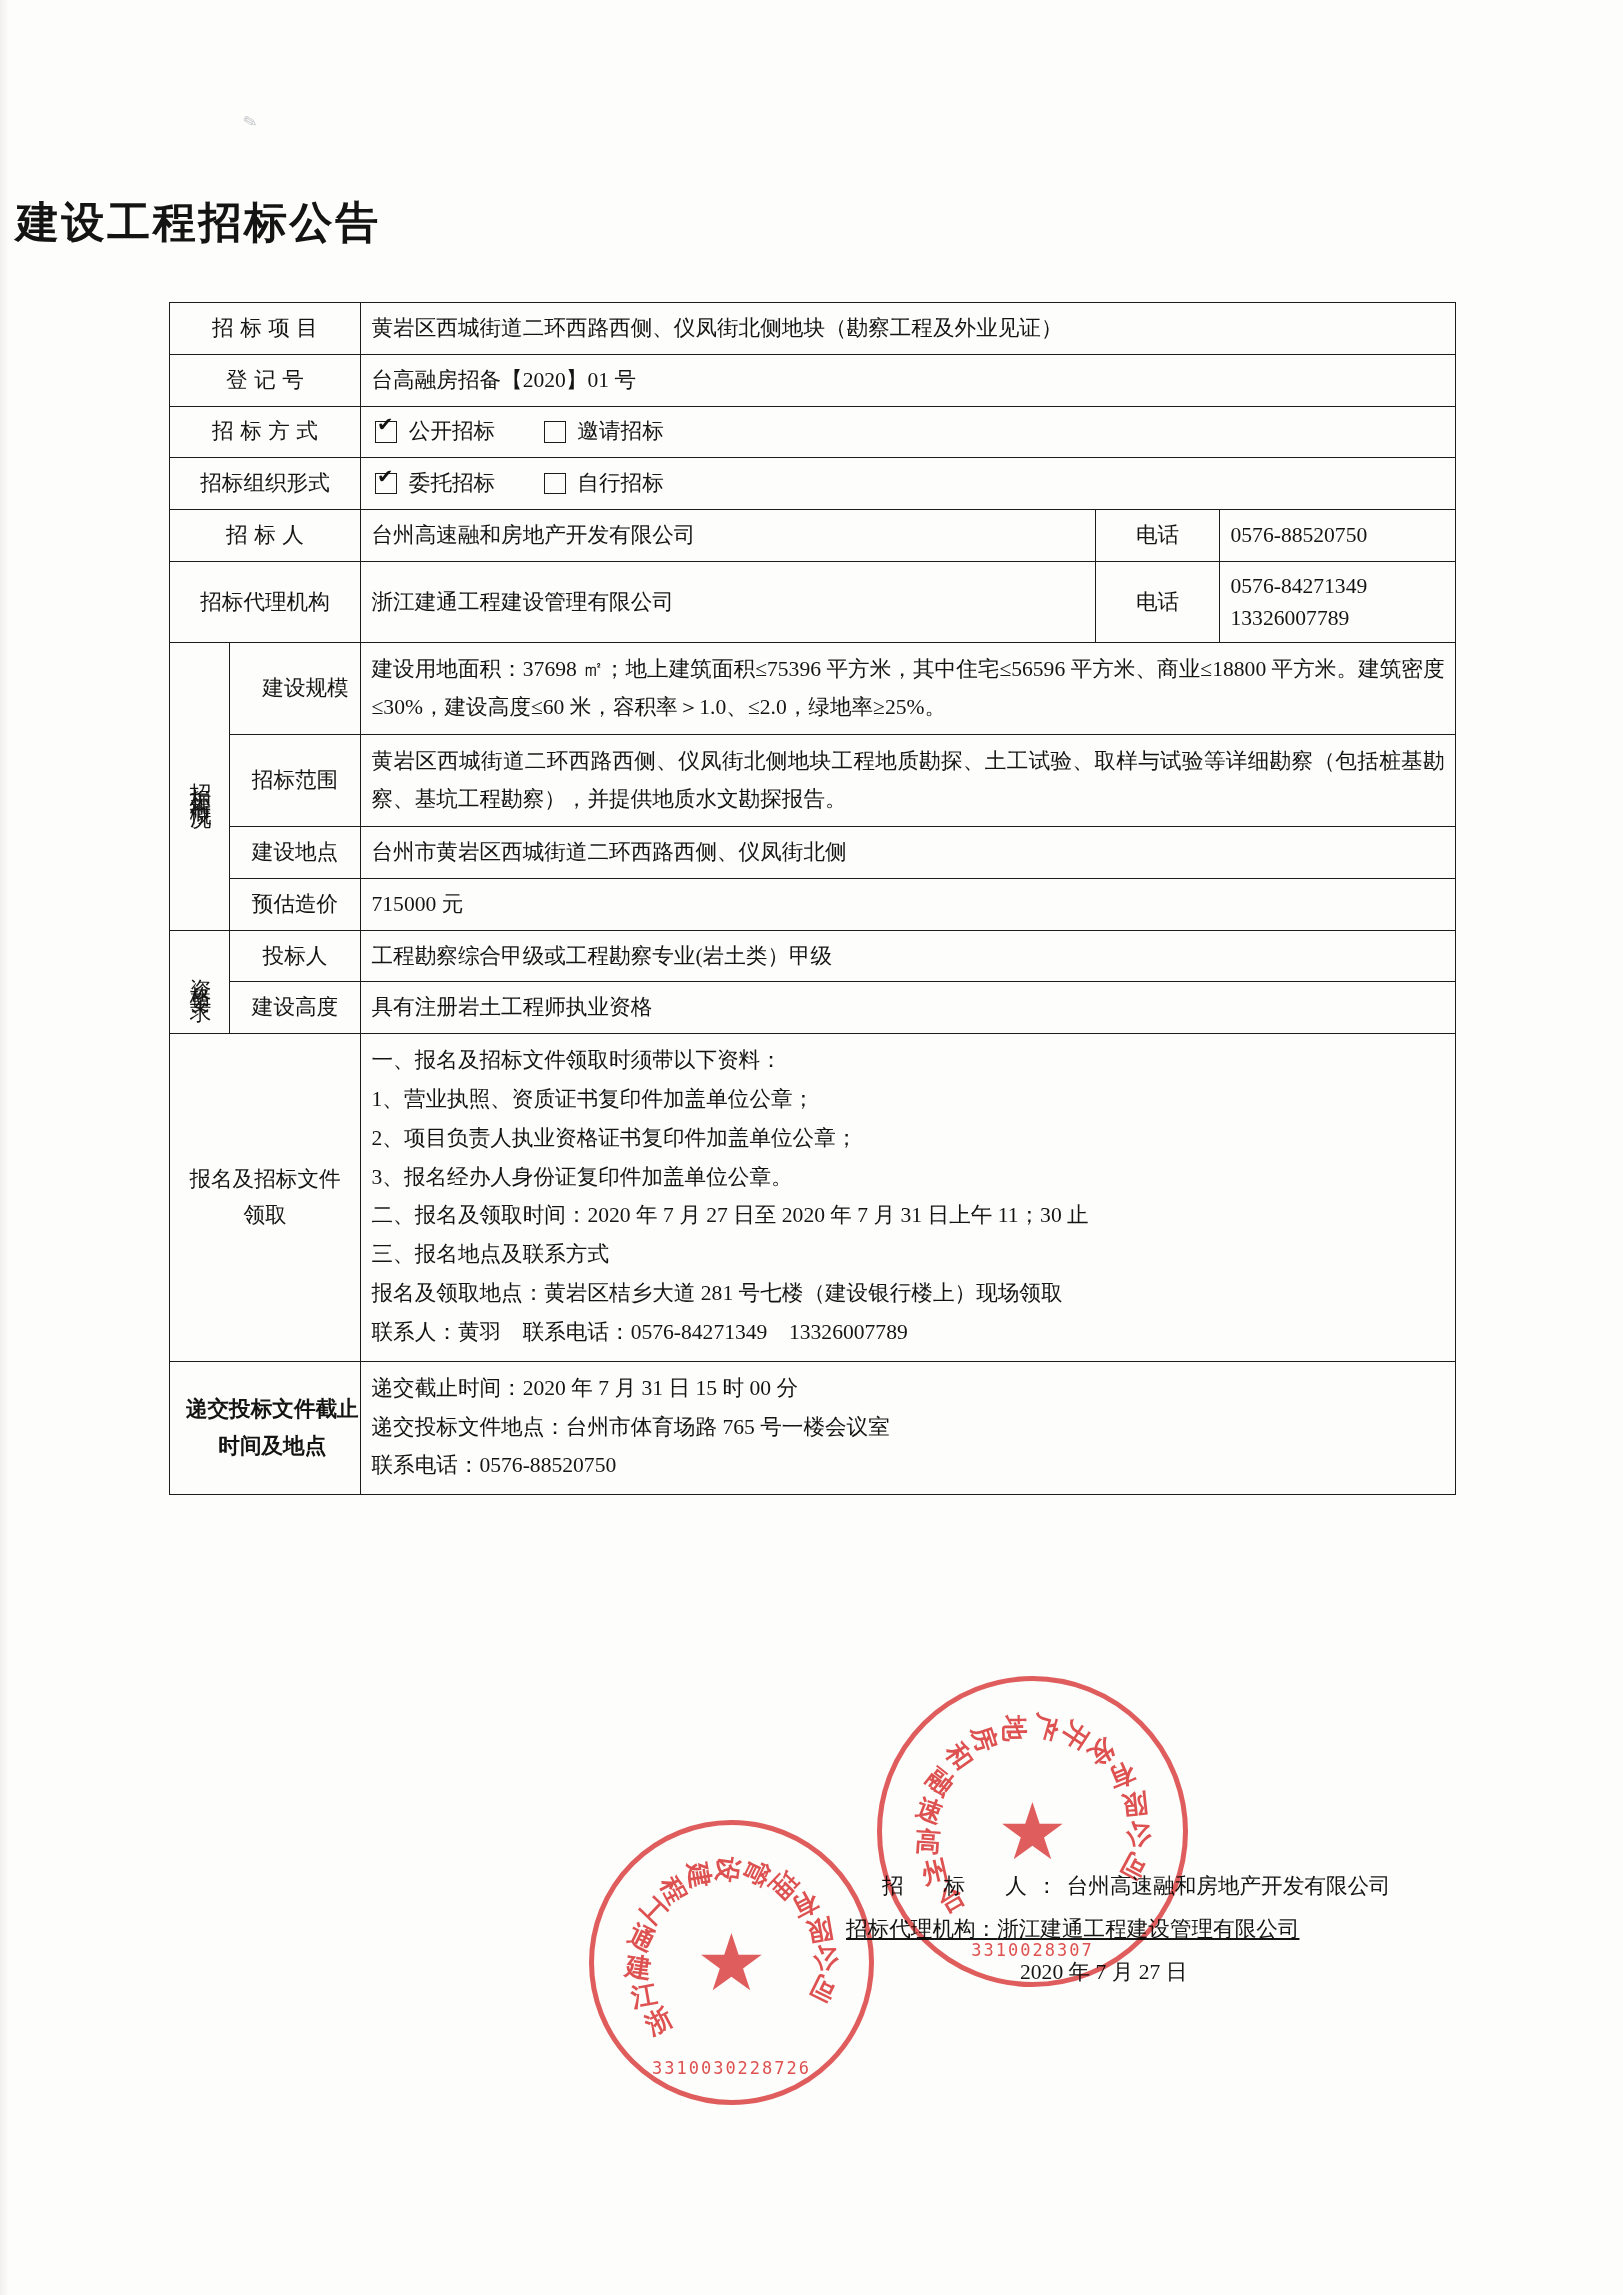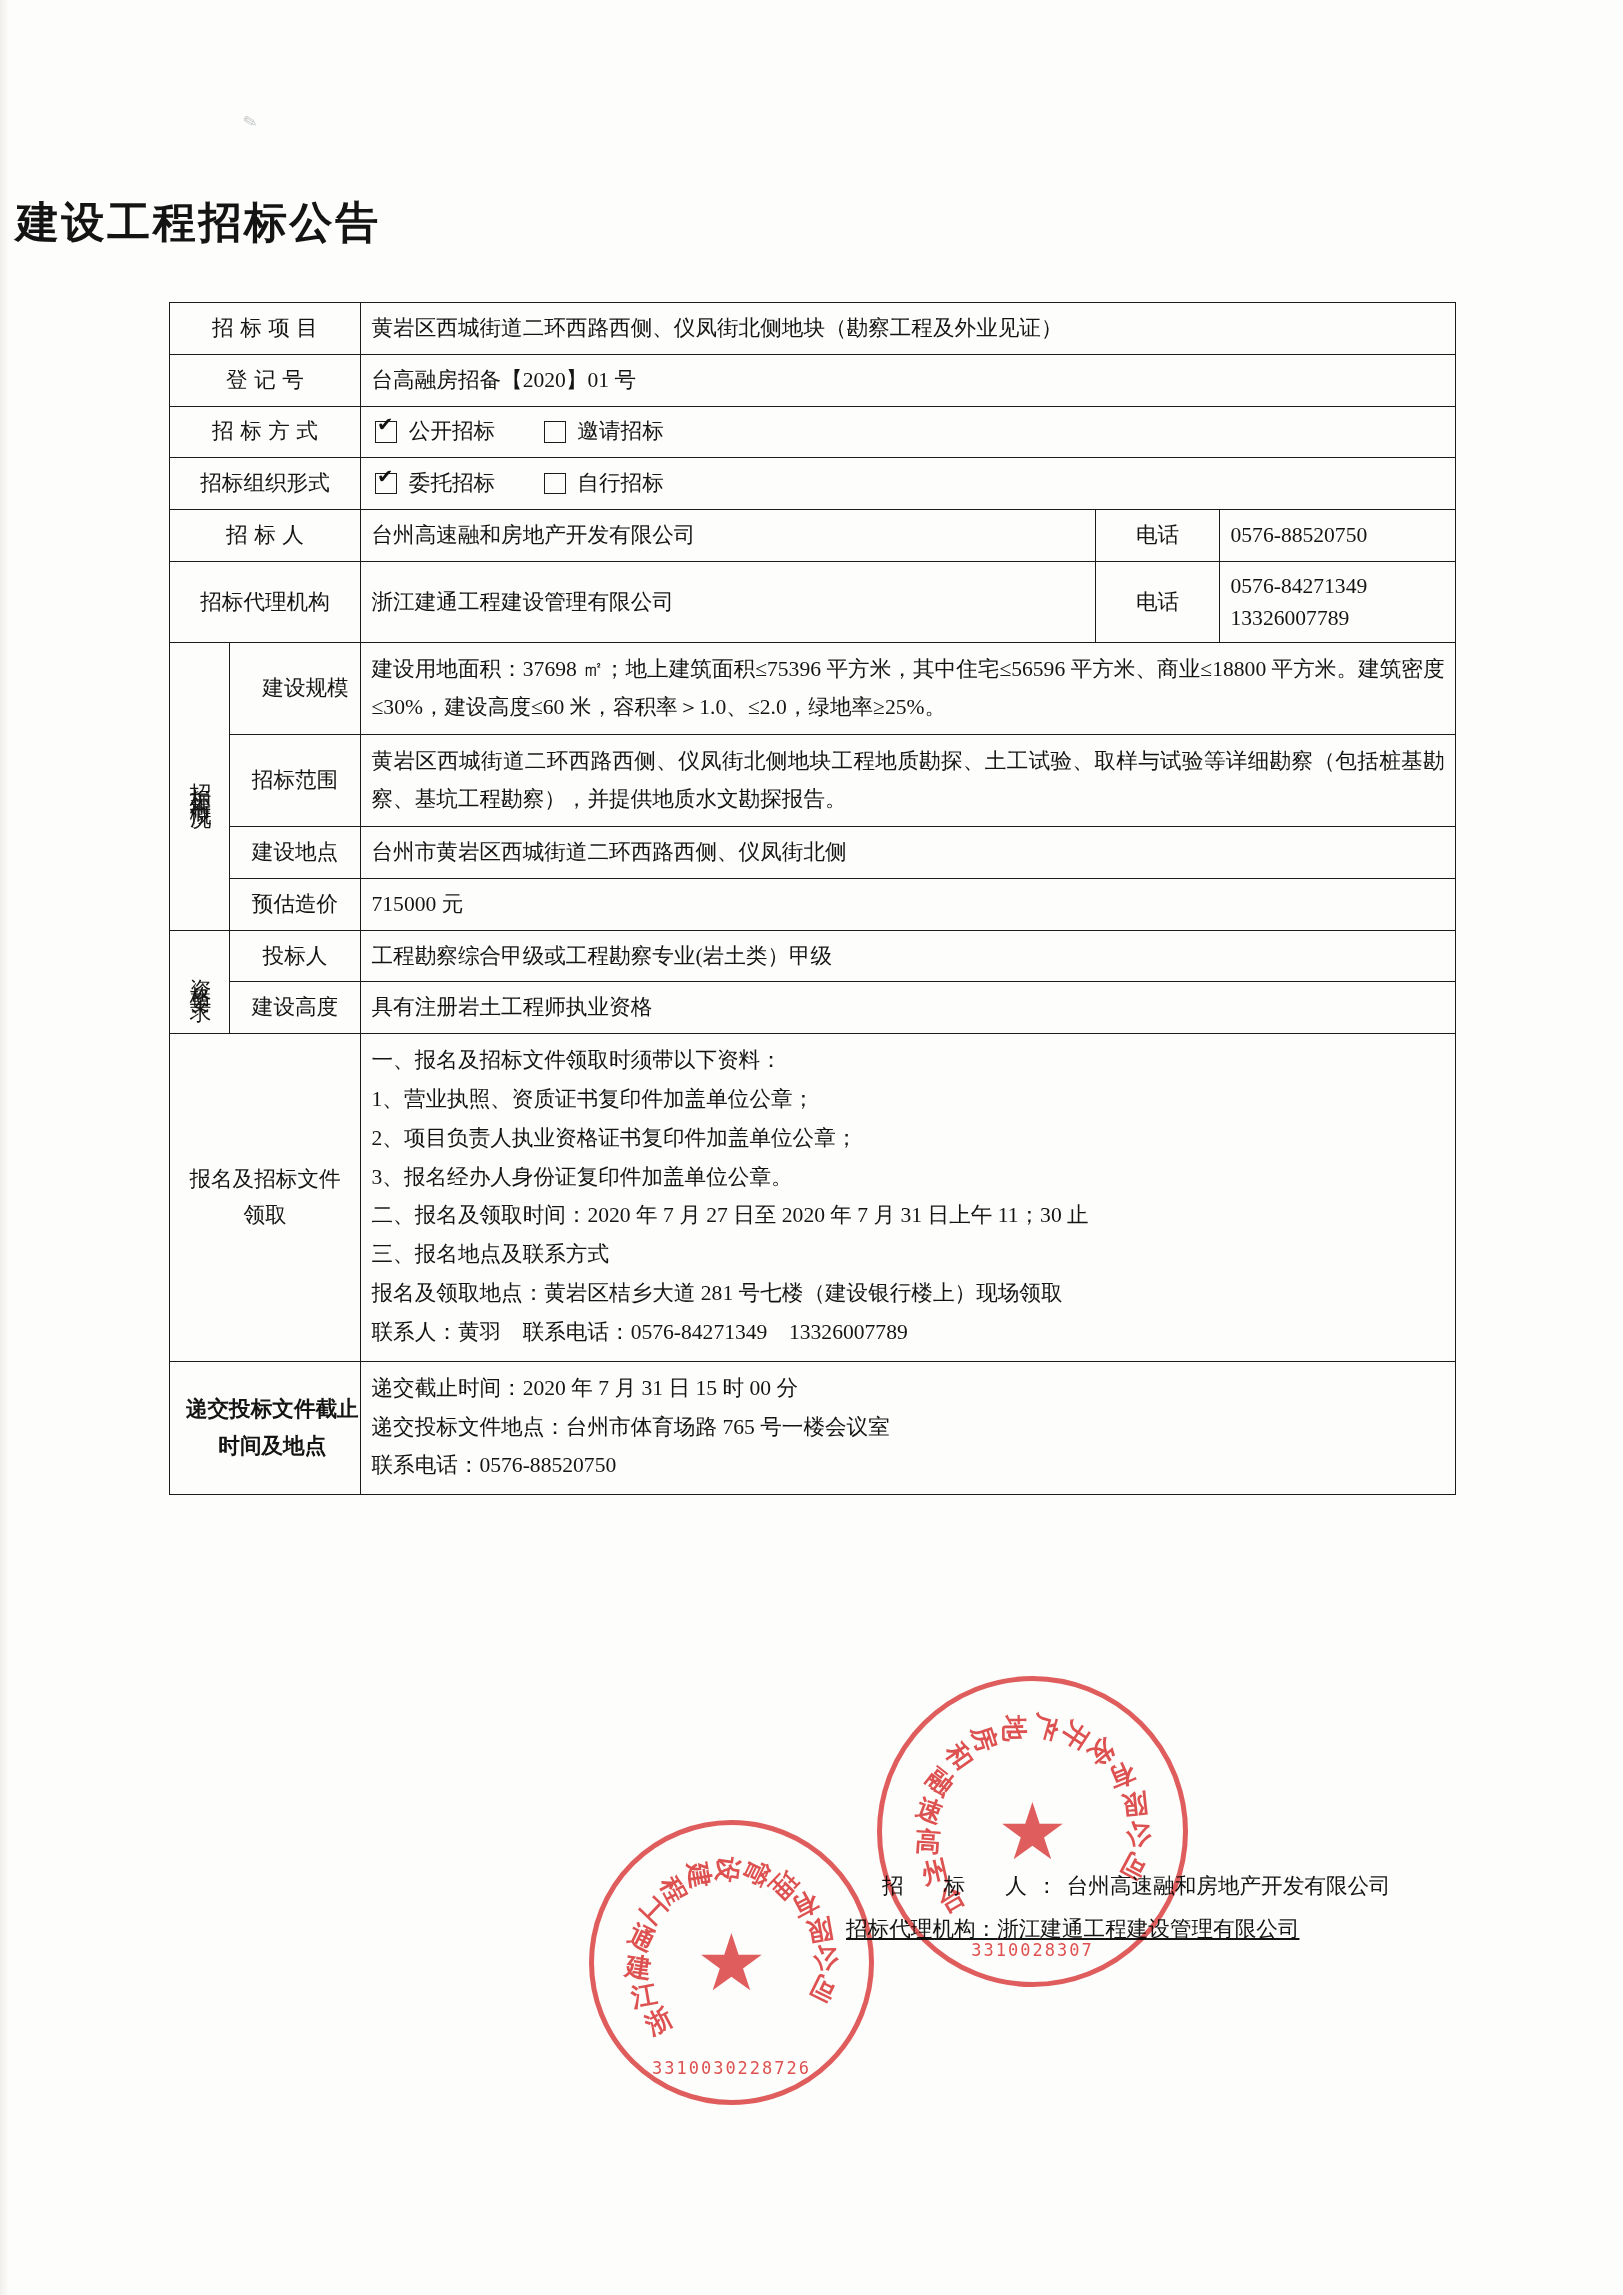--- a/index.html
+++ b/index.html
@@ -336,20 +336,21 @@
     </tbody>
   </table>
 
   <div class="sign-area">
     <div class="sign-line">
       <span class="sign-sp">招　标　人：</span><span>台州高速融和房地产开发有限公司</span>
     </div>
     <div class="sign-line indent2">
       <span>招标代理机构：</span><span>浙江建通工程建设管理有限公司</span>
     </div>
+    <div class="sign-line date">2020 年 7 月 27 日</div>
   </div>
 
   <div class="seal" id="seal1">
     <div class="star">★</div>
     <div class="seal-text">
       <span style="transform: rotate(-118deg) translate(0,-105px) rotate(90deg);">浙</span>
       <span style="transform: rotate(-100deg) translate(0,-105px) rotate(90deg);">江</span>
       <span style="transform: rotate(-82deg) translate(0,-105px) rotate(90deg);">建</span>
       <span style="transform: rotate(-64deg) translate(0,-105px) rotate(90deg);">通</span>
       <span style="transform: rotate(-46deg) translate(0,-105px) rotate(90deg);">工</span>

